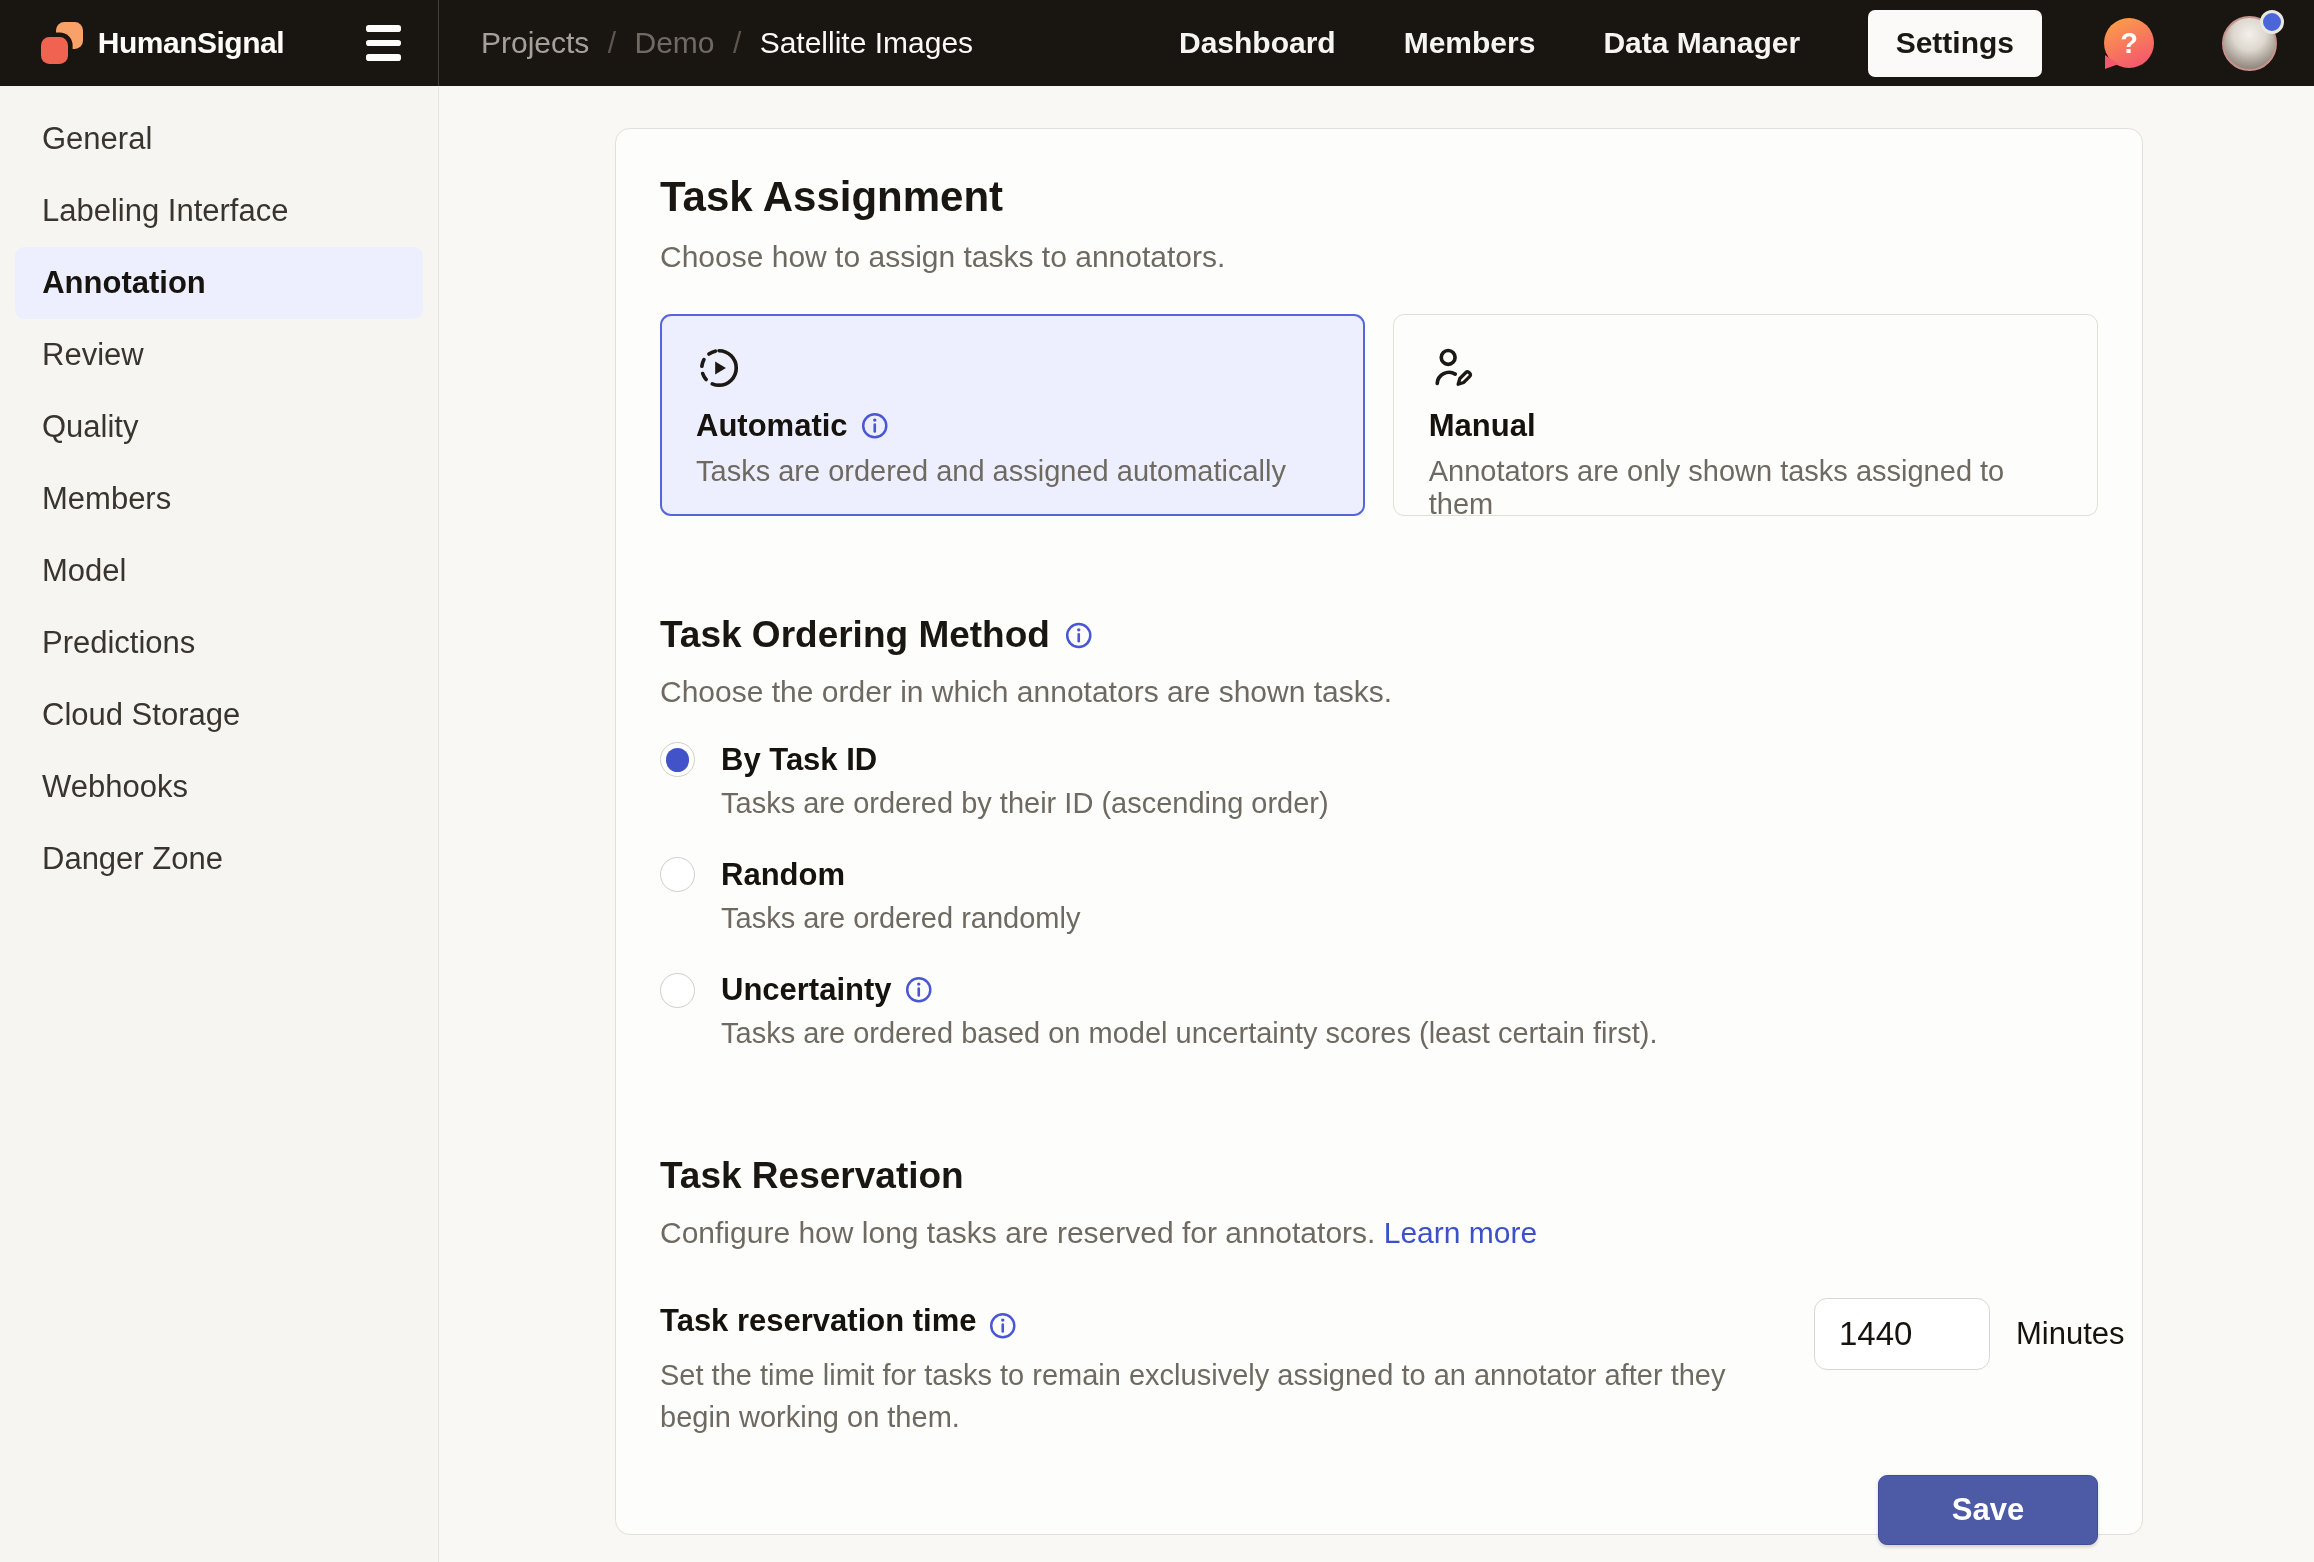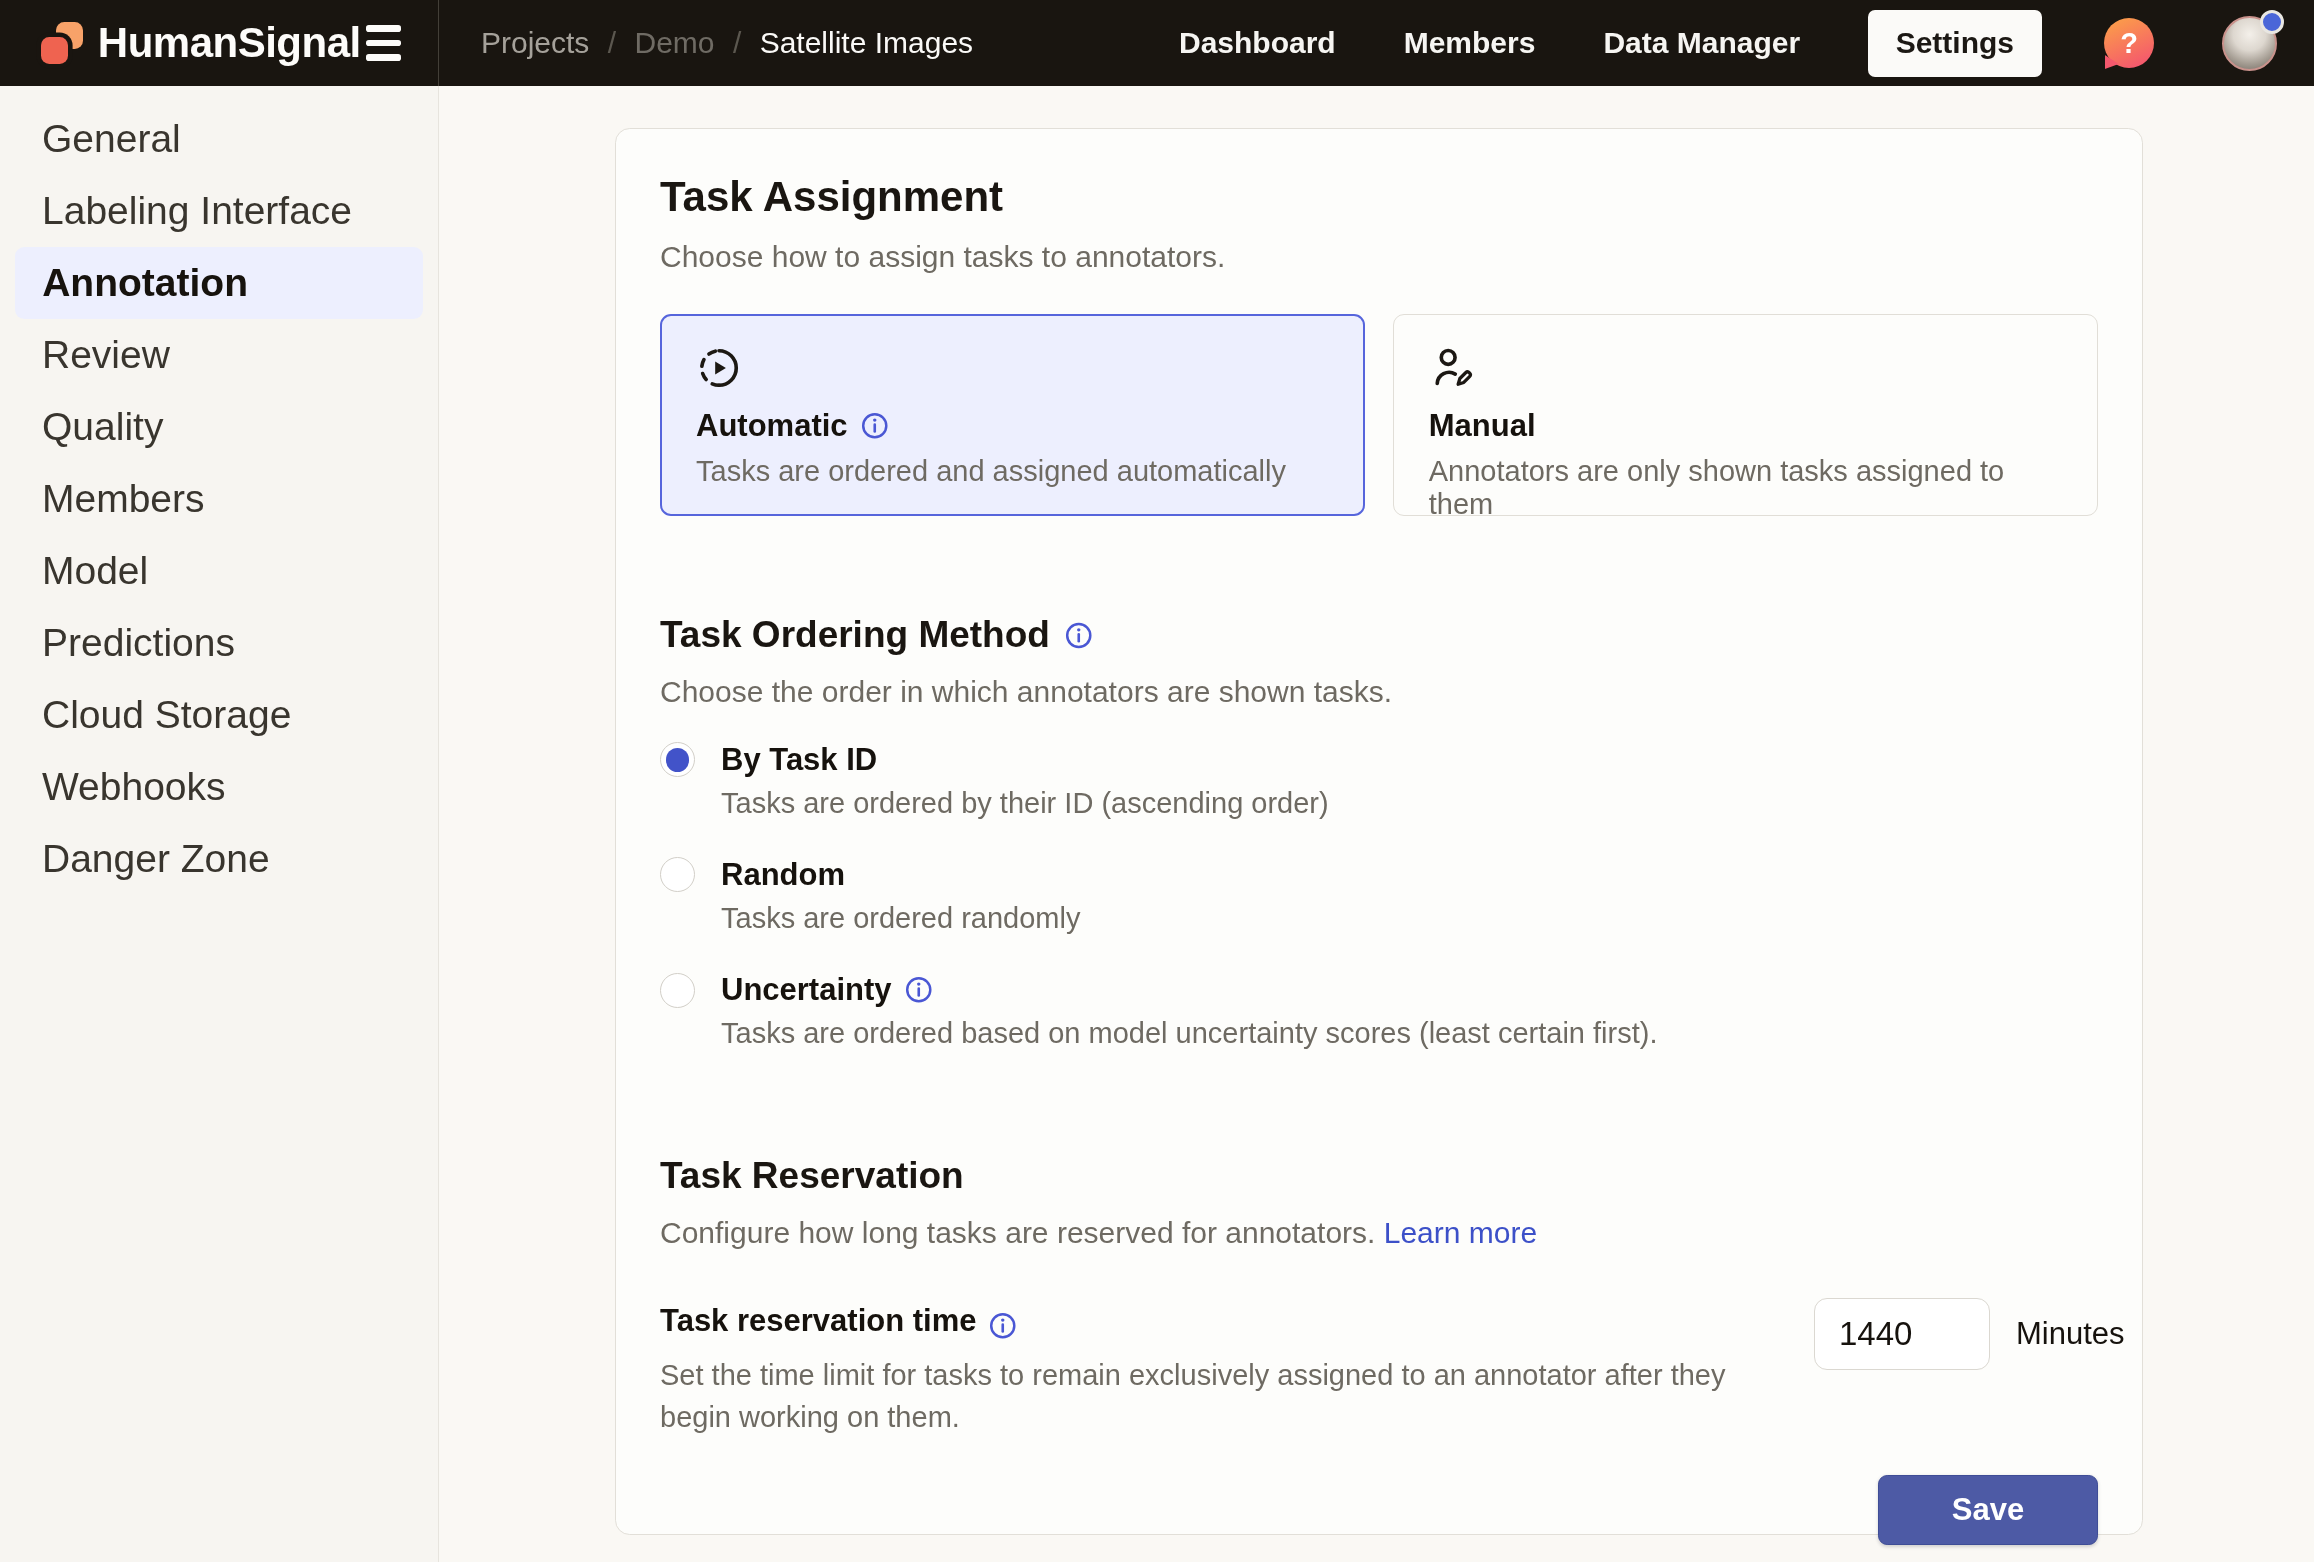--- a/index.html
+++ b/index.html
@@ -17,40 +17,40 @@
   body{font-family:"Liberation Sans",sans-serif;background:var(--page-bg);color:var(--ink);position:relative;}
 
   
   .topbar{position:absolute;top:0;left:0;width:2314px;height:86px;background:var(--topbar);display:flex;align-items:stretch;z-index:5;}
   .topbar-left{width:439px;flex:0 0 439px;display:flex;align-items:center;justify-content:space-between;padding:0 35px 0 40px;border-right:1.8px solid var(--topbar-divider);}
   .logo{display:flex;align-items:center;gap:13.8px;}
   .logo-mark{position:relative;width:44px;height:44px;flex:0 0 44px;}
   .logo-sq{position:absolute;width:27.5px;height:27.5px;border-radius:8.3px;}
   .logo-sq.orange{top:0.9px;right:0.9px;background:var(--logo-orange);}
   .logo-sq.coral{bottom:0.9px;left:0.9px;background:var(--logo-coral);box-shadow:0 0 0 4.6px var(--topbar);}
-  .logo-text{color:#fdfcfa;font-size:42px;font-weight:700;letter-spacing:-0.5px;}
+  .logo-text{color:#fdfcfa;font-size:30px;font-weight:700;letter-spacing:-0.5px;}
   .hamburger{display:flex;flex-direction:column;gap:8.3px;background:none;border:none;cursor:pointer;padding:5.5px 1.8px;}
   .hamburger span{display:block;width:35px;height:6.4px;border-radius:2.8px;background:#fdfcfa;}
   .topbar-center{flex:1;display:flex;align-items:center;padding-left:42px;font-size:30px;}
   .crumb{color:#a5a19a;}
   .crumb-sep{color:#5b574f;margin:0 18.4px;}
   .crumb.dim{color:#6f6b64;}
   .crumb.current{color:#faf9f7;font-weight:500;}
   .topbar-right{display:flex;align-items:center;gap:68px;padding-right:37px;}
   .nav-link{color:#f6f5f2;font-size:30px;font-weight:600;background:none;border:none;cursor:pointer;}
   .nav-pill{background:#fbfaf8;color:#1c1814;font-size:30px;font-weight:600;border:none;border-radius:7px;padding:16.5px 27.5px;cursor:pointer;}
   .help-bubble{position:relative;width:50px;height:50px;border-radius:50%;background:linear-gradient(155deg,var(--help-grad-a) 12%,var(--help-grad-b) 88%);display:flex;align-items:center;justify-content:center;color:#fff;font-size:29px;font-weight:700;cursor:pointer;margin-left:-5.5px;}
   .help-bubble::after{content:"";position:absolute;left:0.9px;bottom:-0.9px;width:13.8px;height:13.8px;background:var(--help-grad-b);clip-path:polygon(0 100%,0 0,100% 65%);}
   .avatar-wrap{position:relative;width:55px;height:55px;cursor:pointer;}
   .avatar{width:55px;height:55px;border-radius:50%;border:2.8px solid #c9928c;background:radial-gradient(circle at 50% 32%,#f4f0ea 0%,#ddd7cf 38%,#a59d93 68%,#6b645c 100%);}
   .avatar-badge{position:absolute;top:-5.5px;right:-7.3px;width:24px;height:24px;border-radius:50%;background:#4a66d8;border:3.7px solid #e9e7e2;}
 
   
   .sidebar{position:absolute;top:86px;left:0;bottom:0;width:439px;background:var(--sidebar-bg);border-right:1.8px solid var(--sidebar-border);padding-top:16.5px;}
-  .side-item{height:72px;display:flex;align-items:center;padding-left:42px;font-size:39px;color:#39352e;cursor:pointer;}
+  .side-item{height:72px;display:flex;align-items:center;padding-left:42px;font-size:31px;color:#39352e;cursor:pointer;}
   .side-item.active{margin:0 14.7px;padding-left:27.5px;background:var(--accent-bg);border-radius:9.2px;font-weight:700;color:#17130e;}
 
   
   .main{position:absolute;top:86px;left:441px;right:0;bottom:0;background:var(--page-bg);}
   .card{position:relative;margin:42px 0 0 174px;width:1528px;height:1407px;background:var(--card-bg);border:1.8px solid var(--card-border);border-radius:14.7px;padding:42px 44px 37px 44px;}
   h1.section{font-size:42px;font-weight:700;color:var(--ink);line-height:1.25;}
   h2.section{font-size:37px;font-weight:700;color:var(--ink);line-height:1.25;display:flex;align-items:center;gap:14.7px;}
   .sub{font-size:30px;color:var(--gray);margin-top:16.5px;}
 
   .opt-row{display:flex;gap:27.5px;margin-top:40px;}

